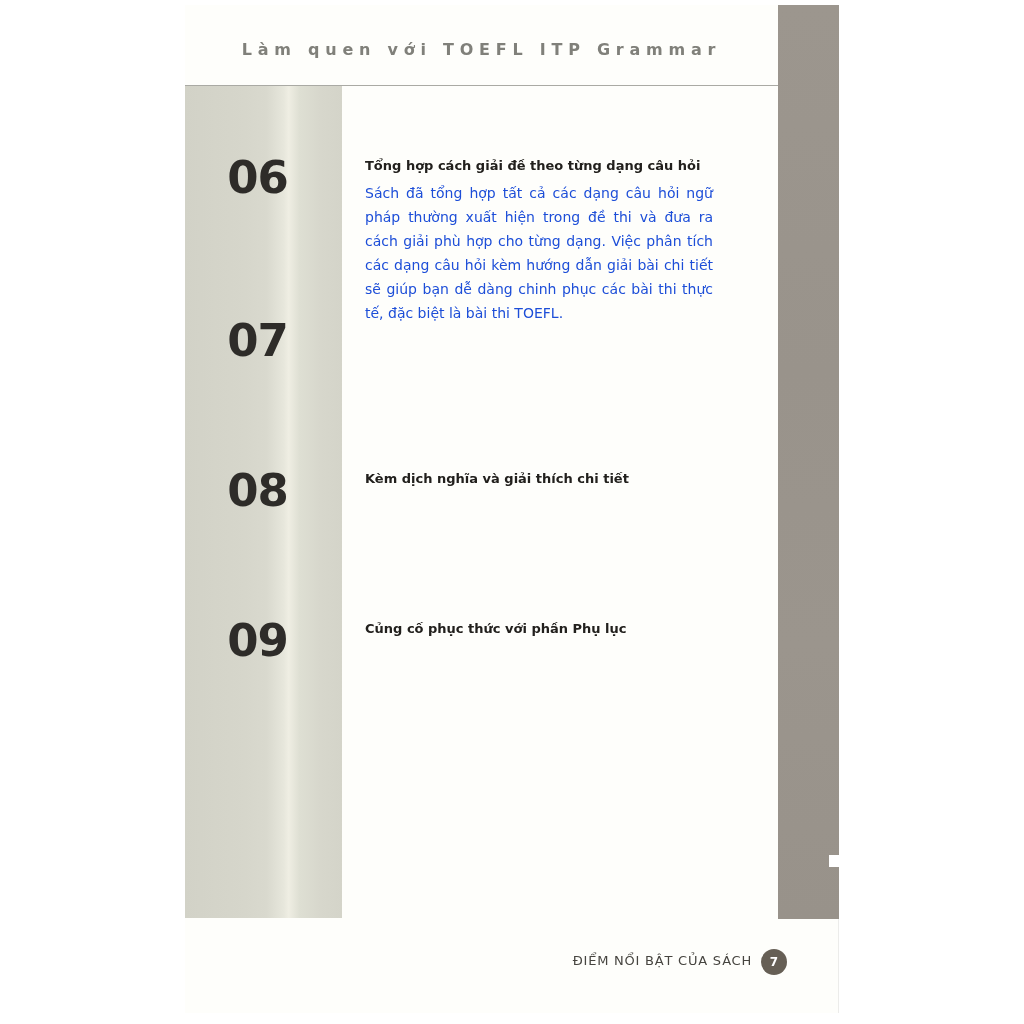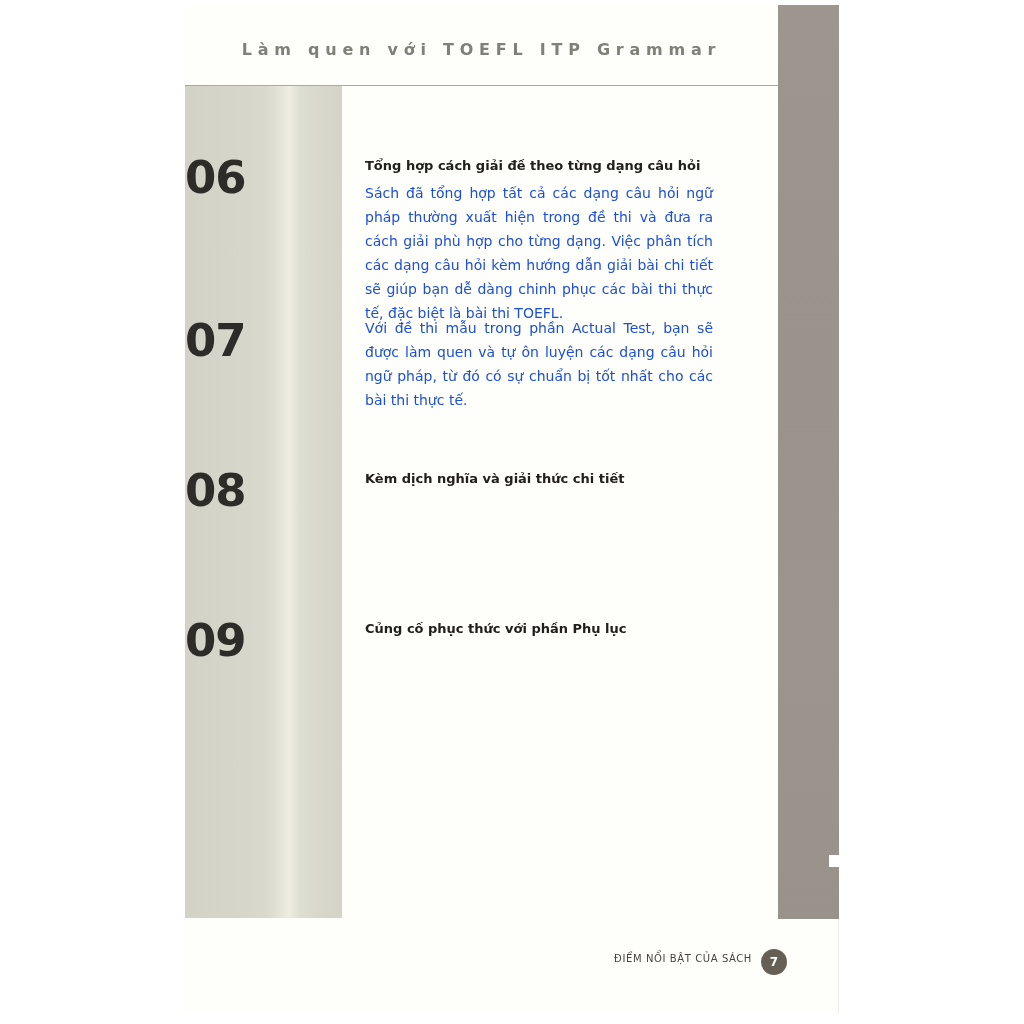--- a/index.html
+++ b/index.html
@@ -40,42 +40,42 @@
     letter-spacing:0.36em;color:#80807a;white-space:nowrap;
   }
   .header-rule{
     position:absolute;left:185px;top:85px;width:593px;height:1px;
     background:#aaaaa4;
   }
   
   .section{position:absolute;left:0;width:1024px;}
   .section .num{
     position:absolute;left:185px;top:2px;width:145px;
-    text-align:left;font-size:45px;line-height:1;font-weight:bold;
+    text-align:center;font-size:45px;line-height:1;font-weight:bold;
     color:#2e2c29;letter-spacing:-1px;
   }
   .section .text{
     position:absolute;left:365px;top:0;width:348px;
   }
   .section .title{
     font-size:13px;line-height:26px;font-weight:bold;color:#22201d;
     margin:0 0 2px 0;
   }
   .section .body{
     font-size:14px;line-height:24px;color:#1d4ed8;
     text-align:justify;margin:0;
   }
   .sec-06{top:153px;}
   .sec-07{top:316px;}
   .sec-08{top:466px;}
   .sec-09{top:616px;}
   
   .footer-label{
     position:absolute;top:953px;right:272px;
-    font-size:10px;letter-spacing:0.06em;color:#46443f;white-space:nowrap;
+    font-size:13px;letter-spacing:0.06em;color:#46443f;white-space:nowrap;
   }
   .page-badge{
     position:absolute;left:761px;top:949px;width:26px;height:26px;
     border-radius:50%;background:#665f55;
     display:flex;align-items:center;justify-content:center;
     color:#ffffff;font-size:12px;font-weight:bold;
   }
 </style>
 </head>
 <body>
@@ -98,28 +98,27 @@
     <div class="num">06</div>
     <div class="text">
       <h3 class="title">Tổng hợp cách giải đề theo từng dạng câu hỏi</h3>
       <p class="body">Sách đã tổng hợp tất cả các dạng câu hỏi ngữ pháp thường xuất hiện trong đề thi và đưa ra cách giải phù hợp cho từng dạng. Việc phân tích các dạng câu hỏi kèm hướng dẫn giải bài chi tiết sẽ giúp bạn dễ dàng chinh phục các bài thi thực tế, đặc biệt là bài thi TOEFL.</p>
     </div>
   </div>
 
   <div class="section sec-07">
     <div class="num">07</div>
     <div class="text">
-      <p class="body">Với đề thi mẫu trong phần Actual Test, bạn sẽ được làm quen và tự ôn luyện các dạng câu hỏi ngữ pháp, từ đó có sự chuẩn bị tốt nhất cho các bài thi thực tế.</p>
     </div>
   </div>
 
   <div class="section sec-08">
     <div class="num">08</div>
     <div class="text">
-      <h3 class="title">Kèm dịch nghĩa và giải thức chi tiết</h3>
+      <h3 class="title">Kèm dịch nghĩa và giải thích chi tiết</h3>
     </div>
   </div>
 
   <div class="section sec-09">
     <div class="num">09</div>
     <div class="text">
       <h3 class="title">Củng cố phục thức với phần Phụ lục</h3>
     </div>
   </div>
 

